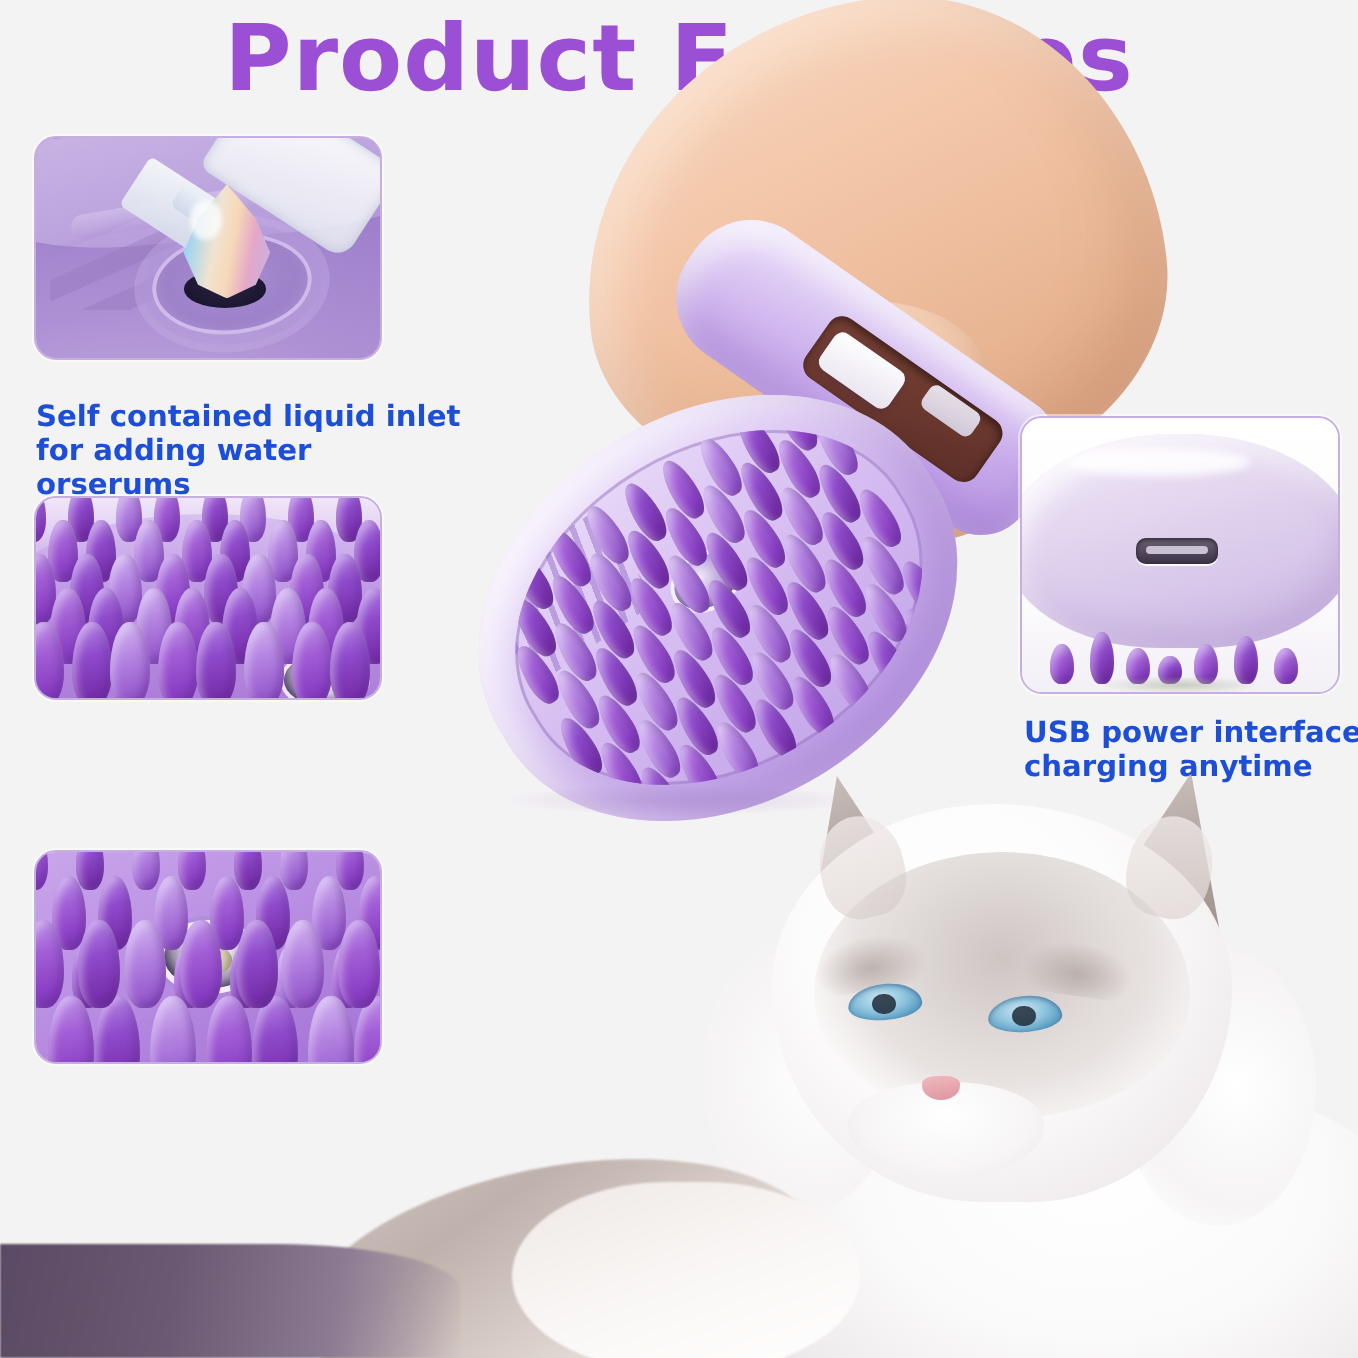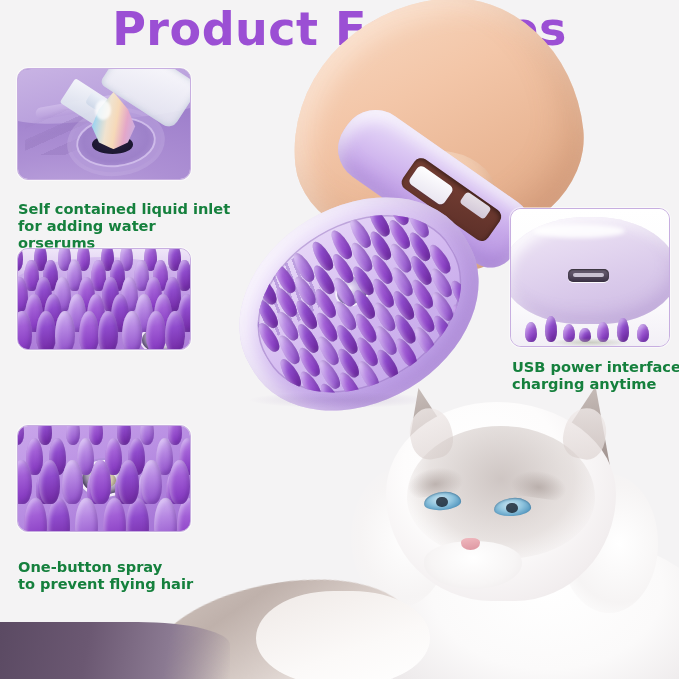--- a/index.html
+++ b/index.html
@@ -19,21 +19,21 @@
     font-family:"DejaVu Sans","Liberation Sans",sans-serif;
   }
 
   
   .panel{
     position:absolute;border:1.6px solid #c7aee0;border-radius:11px;
     overflow:hidden;background:#efeaf5;
     box-shadow:0 0 0 1px rgba(255,255,255,.5);
   }
   .caption{
-    position:absolute;color:#15803d;line-height:1.18;
+    position:absolute;color:#1d4ed8;line-height:1.18;
     font-size:14.6px;font-weight:600;white-space:pre-line;
     font-family:"DejaVu Sans","Liberation Sans",sans-serif;
   }
 
   
   #panel-inlet{left:17px;top:68px;width:172px;height:110px;}
   .inlet-bg{position:absolute;inset:0;
     background:
       radial-gradient(ellipse 150% 90% at 30% 120%, #bda5dd 0%, #ad90d4 45%, #9f80cc 100%);
   }
@@ -441,22 +441,20 @@
         <div class="spike" style="left: 148px; top: 46px; width: 15.4px; height: 32.2px; z-index: 10;"></div>
         <div class="spike" style="left: 6px; top: 72px; width: 22.88px; height: 47.84px; z-index: 11;"></div>
         <div class="spike dk" style="left: 29px; top: 72px; width: 22.88px; height: 47.84px; z-index: 11;"></div>
         <div class="spike lt" style="left: 57px; top: 72px; width: 22.88px; height: 47.84px; z-index: 11;"></div>
         <div class="spike" style="left: 85px; top: 72px; width: 22.88px; height: 47.84px; z-index: 11;"></div>
         <div class="spike dk" style="left: 108px; top: 72px; width: 22.88px; height: 47.84px; z-index: 11;"></div>
         <div class="spike lt" style="left: 136px; top: 72px; width: 22.88px; height: 47.84px; z-index: 11;"></div>
         <div class="spike" style="left: 159px; top: 72px; width: 22.88px; height: 47.84px; z-index: 11;"></div>
       </div>
   </div>
-  <div class="caption" id="cap-spray">One-button spray
-to prevent flying hair</div>
 
   <div class="panel" id="panel-usb">
     <div class="usb-bg"></div>
     <div class="usb-body"></div>
     <div class="usb-hl"></div>
     <div class="usb-port"></div>
     <div class="usb-port-pin"></div>
     <div class="usb-spikes">
         <div class="spike" style="left: 14px; top: 16px; width: 12px; height: 20px;"></div>
         <div class="spike dk" style="left: 34px; top: 10px; width: 12px; height: 26px;"></div>

